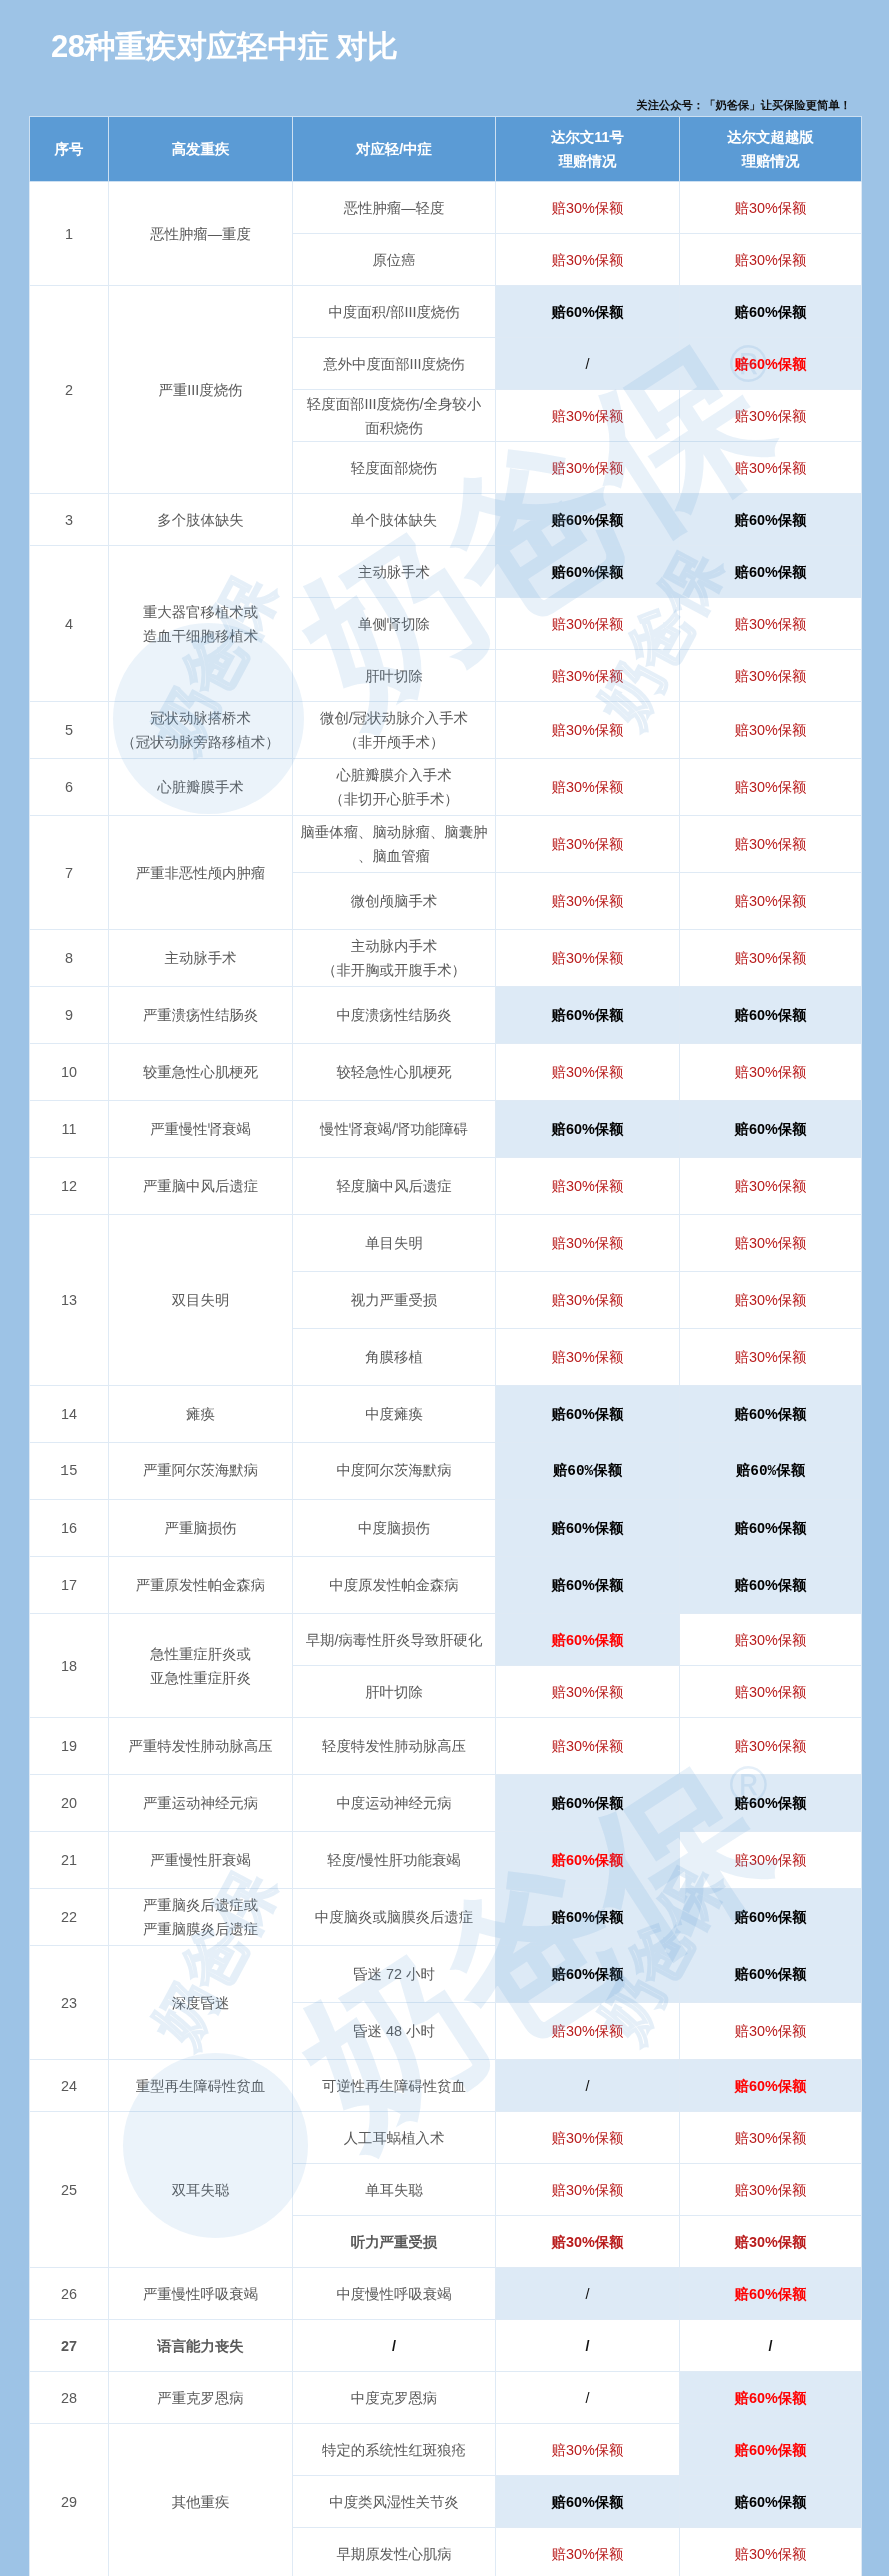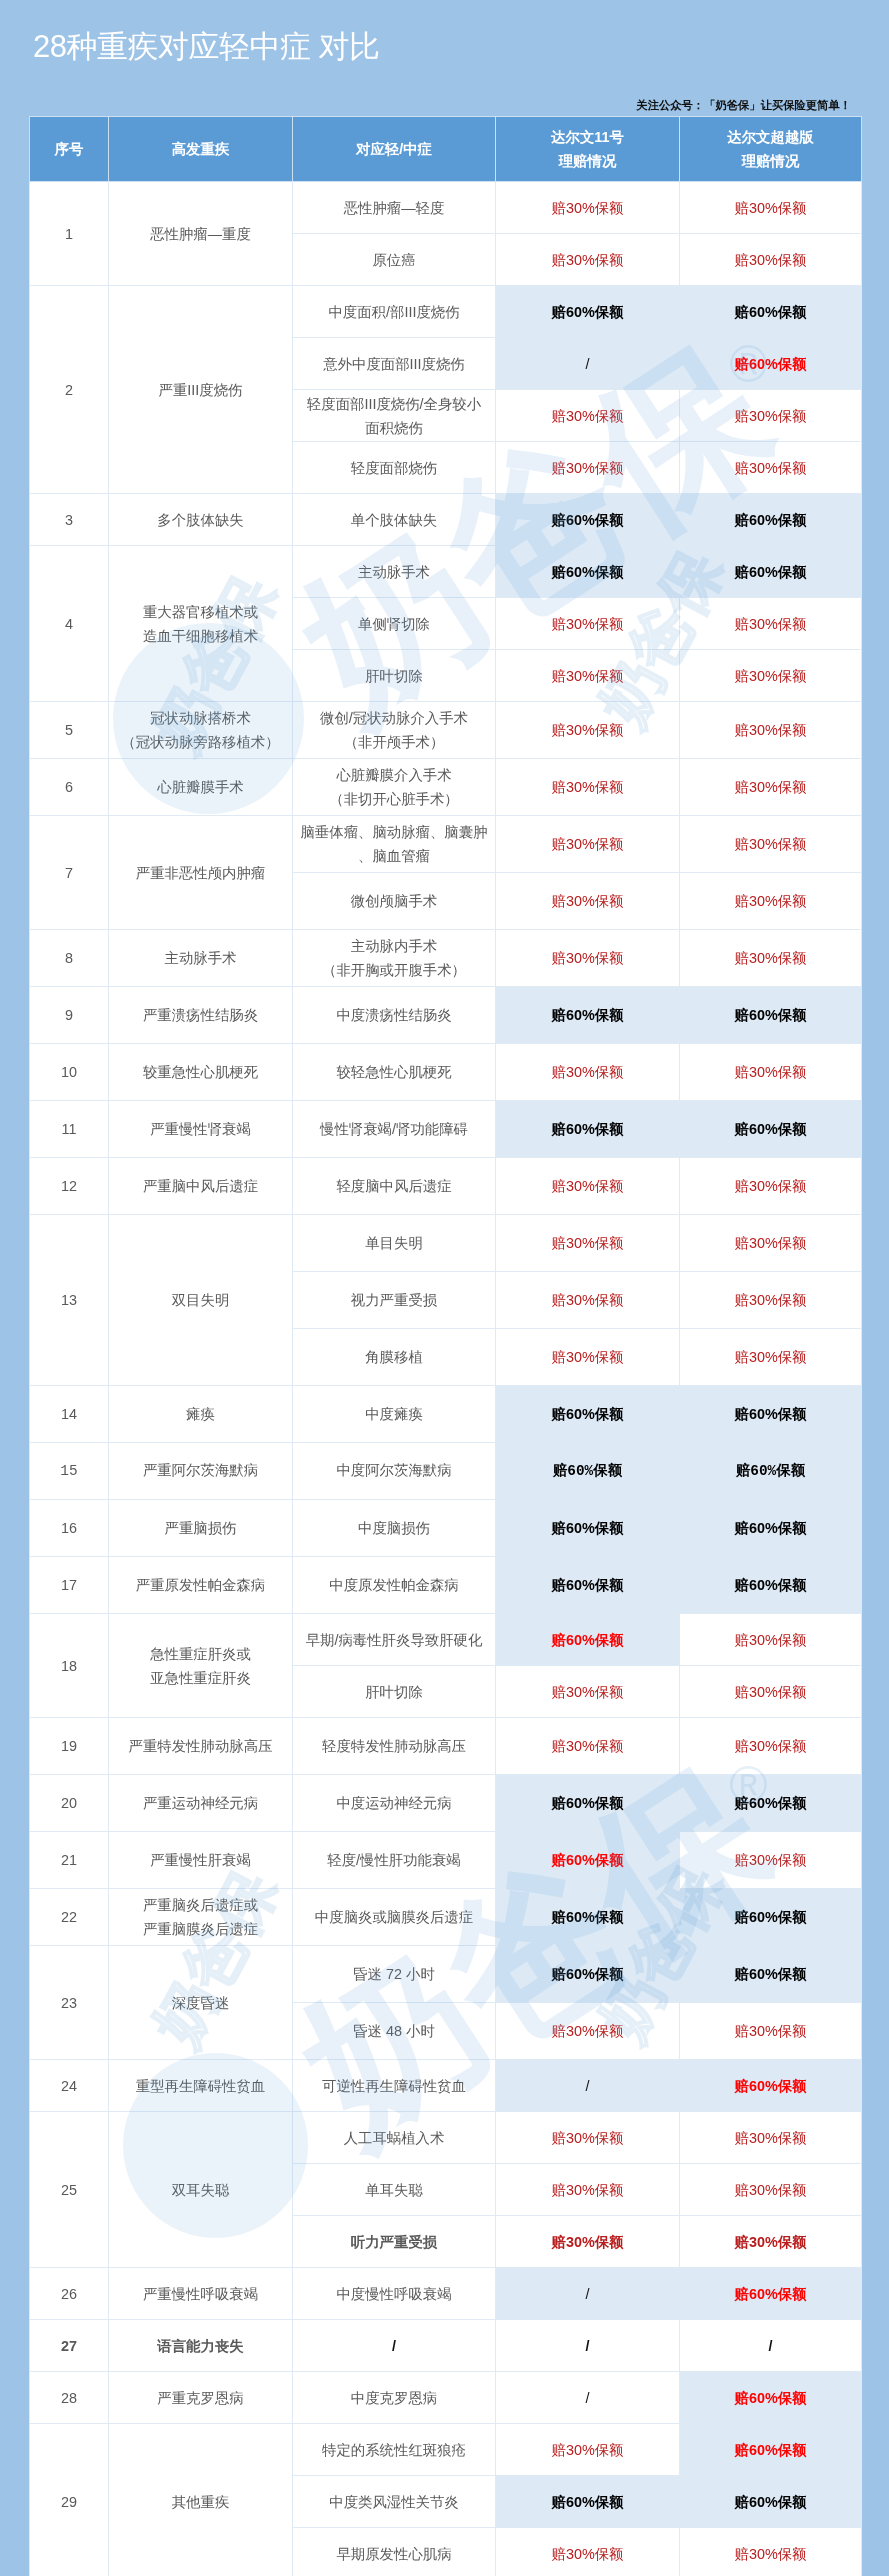--- a/index.html
+++ b/index.html
@@ -10,22 +10,22 @@
     --brand: #4a8fe0;
     --cell-border: #dfeaf5;
   }
   html, body { margin: 0; padding: 0; }
   body {
     width: 890px; height: 2616px; position: relative; overflow: hidden;
     background: var(--page-bg);
     font-family: "Liberation Sans", "DejaVu Sans", sans-serif;
   }
   .title {
-    position: absolute; left: 33px; top: 26px;
-    font-size: 31px; line-height: 41px; font-weight: normal; color: #ffffff;
+    position: absolute; left: 51px; top: 26px;
+    font-size: 31px; line-height: 41px; font-weight: bold; color: #ffffff;
     white-space: nowrap; letter-spacing: -0.5px;
   }
   .subtitle {
     position: absolute; right: 39px; top: 98px;
     font-size: 11.3px; line-height: 15.5px; font-weight: bold; color: #111111;
     white-space: nowrap;
   }
   .subtitle .slogan { }
 
   .cmp-table {

